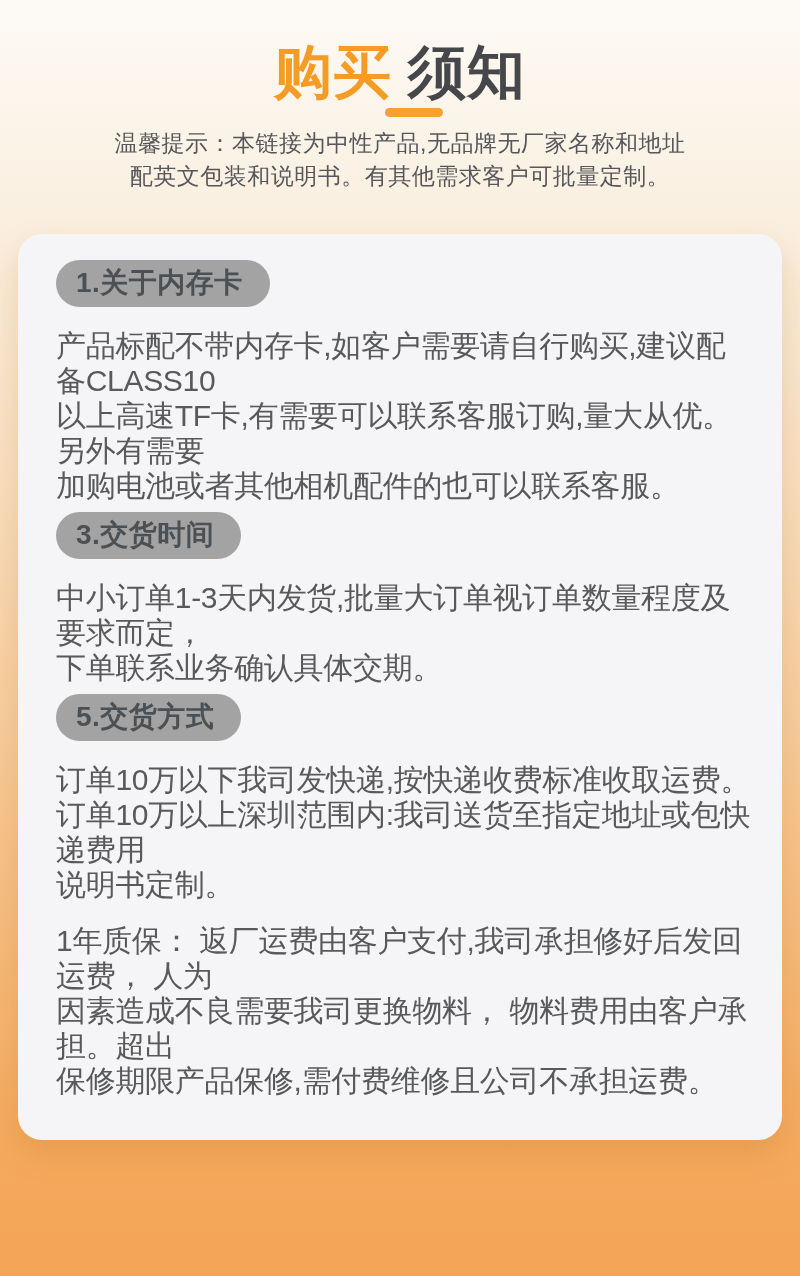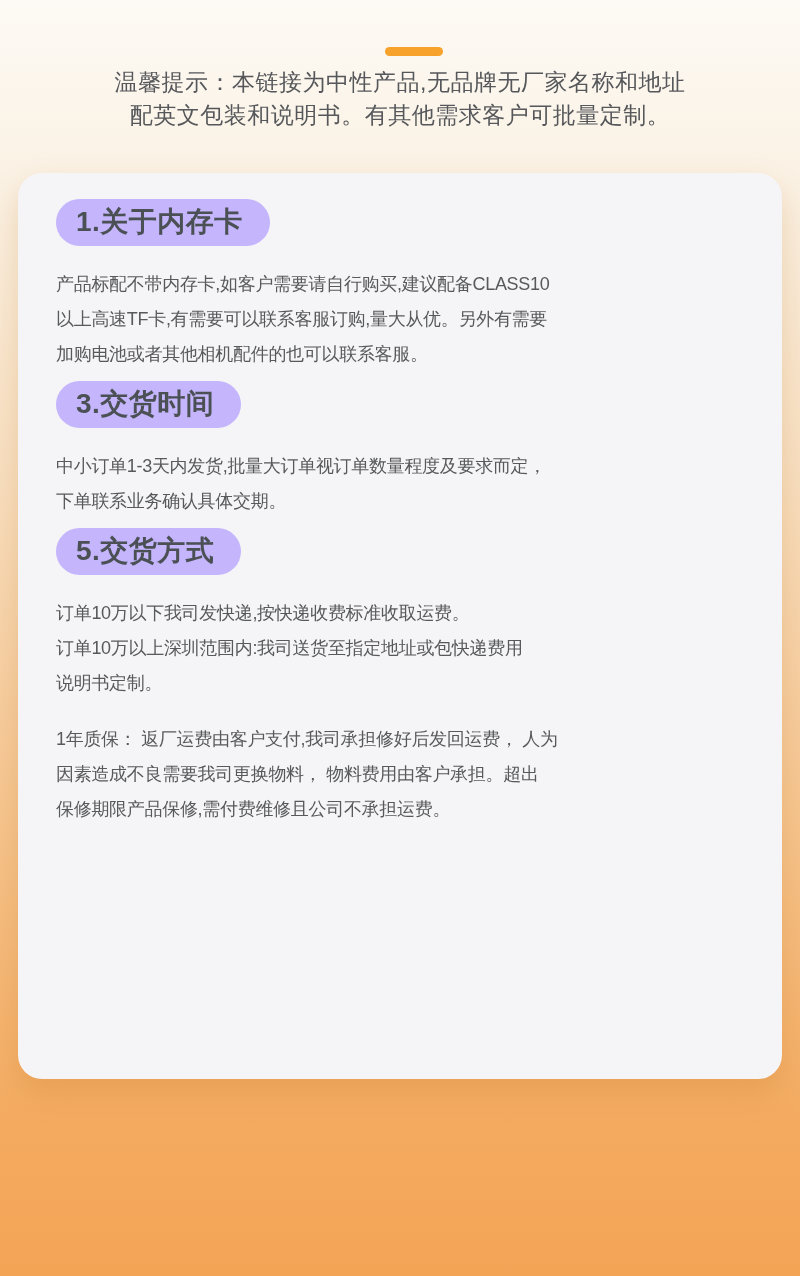--- a/index.html
+++ b/index.html
@@ -66,45 +66,49 @@
     min-height: 906px;
     margin: 41px auto 0;
     background: #f5f5f7;
     border-radius: 24px;
     box-shadow: 0 14px 30px rgba(186, 108, 28, 0.22);
     padding: 26px 28px 20px 38px;
   }
   .section { margin: 0; }
   .section-pill {
     display: inline-block;
-    background: #c4b5fd;
+    background: #a3a3a3;
     color: #4b5055;
     font-size: 28px;
     font-weight: bold;
     line-height: 1;
     padding: 9px 27px 10px 20px;
     border-radius: 25px;
     letter-spacing: 0.5px;
   }
   .section-body {
     margin: 21px 0 9px 0;
-    font-size: 18px;
+    font-size: 30px;
     line-height: 35px;
     color: #58595b;
     white-space: pre-line;
     letter-spacing: -0.3px;
   }
   .section:last-child .section-body { margin-bottom: 0; }
 </style>
 </head>
 <body>
 
 <div class="page">
 
   <div class="header">
+    <div class="page-title">
+      <span class="title-highlight">购买</span>
+      <span class="title-rest">须知</span>
+    </div>
     <div class="title-underline"></div>
     <div class="subtitle">温馨提示：本链接为中性产品,无品牌无厂家名称和地址
 配英文包装和说明书。有其他需求客户可批量定制。</div>
   </div>
 
   <div class="notice-card">
 
     <div class="section">
       <span class="section-pill">1.关于内存卡</span>
       <div class="section-body">产品标配不带内存卡,如客户需要请自行购买,建议配备CLASS10

